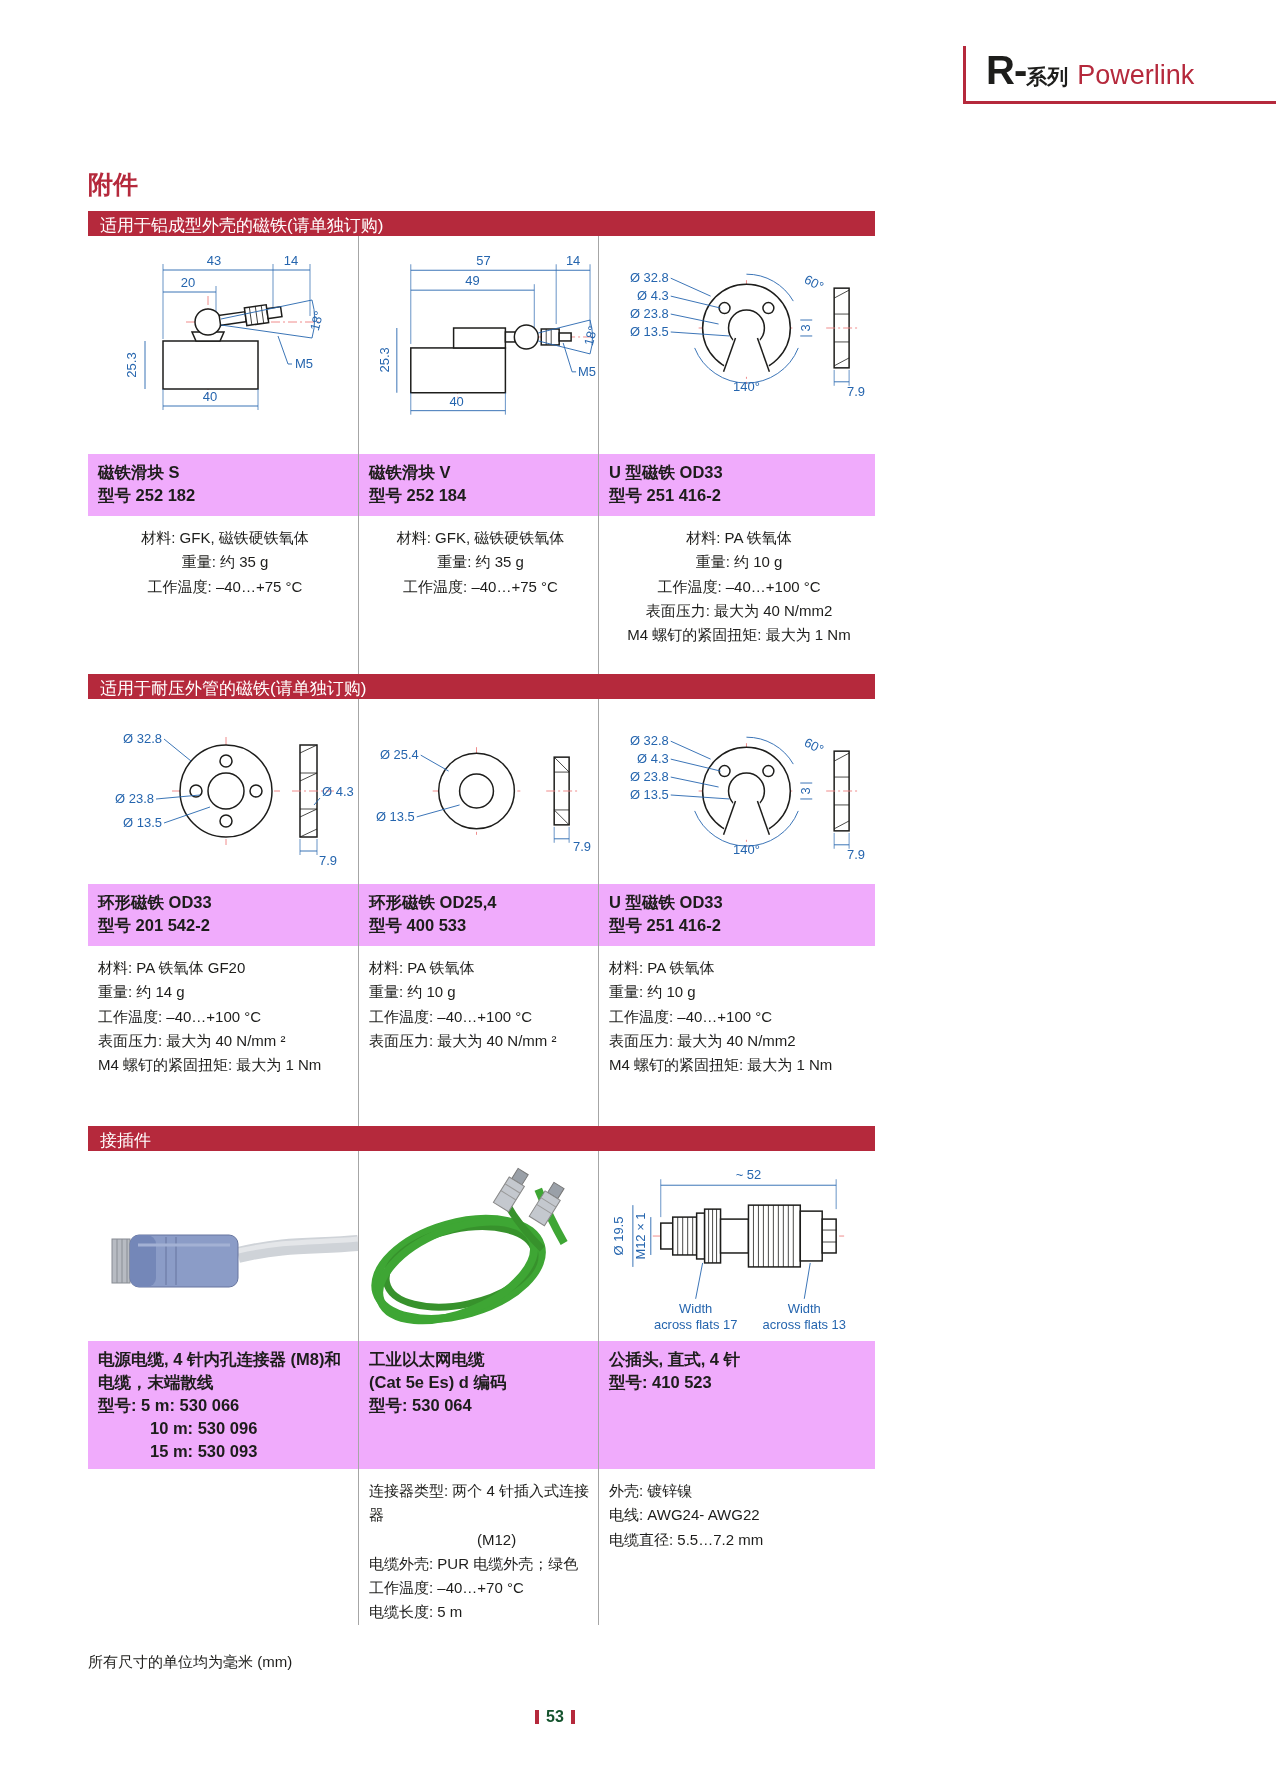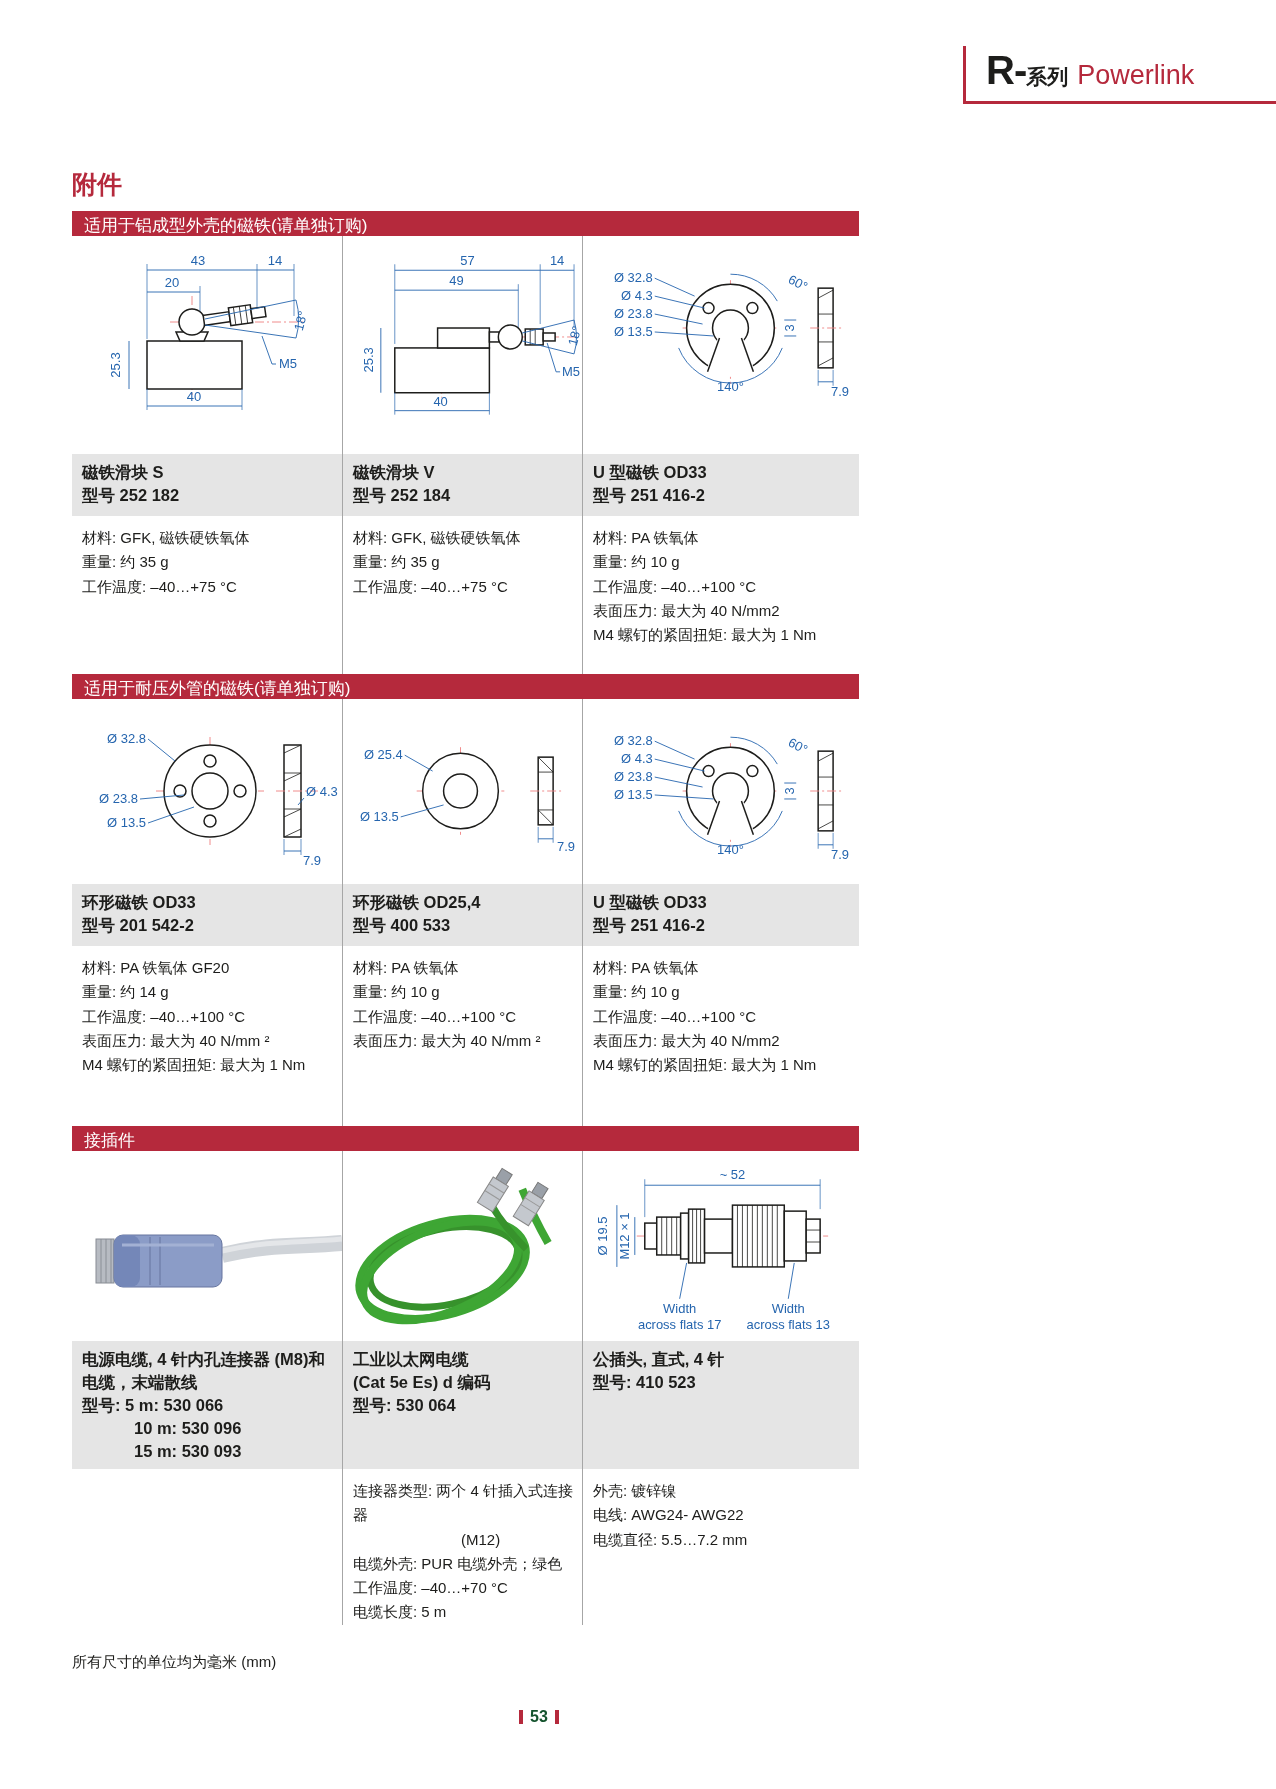--- a/index.html
+++ b/index.html
@@ -8,36 +8,36 @@
 
   
   .header{position:absolute;top:46px;left:963px;width:313px;box-sizing:border-box;
           border-left:3px solid #b5293c;border-bottom:3px solid #b5293c;
           padding:2px 0 8px 20px;white-space:nowrap;}
   .header .r{font-size:40px;font-weight:bold;letter-spacing:-1px;}
   .header .series{font-size:21px;font-weight:bold;}
   .header .product{font-size:27px;color:#b5293c;margin-left:9px;text-align:right;}
 
   
-  .content{position:absolute;left:72px;top:0;width:787px;}
+  .content{position:absolute;left:88px;top:0;width:787px;}
   .acc-title{margin-top:168px;margin-bottom:10px;color:#b5293c;font-size:25px;font-weight:bold;}
   .banner{height:25px;line-height:30px;background:#b5293c;color:#fff;font-size:17px;padding-left:12px;}
   .grid{display:grid;grid-template-columns:270px 240px 277px;}
   .cell{box-sizing:border-box;min-width:0;}
   .cell.b{border-left:1px solid #a6a6a6;}
   .drawing{display:flex;align-items:flex-start;overflow:hidden;}
   .s1 .drawing{height:218px;}
   .s2 .drawing{height:185px;}
   .s3 .drawing{height:190px;}
-  .titlebar{background:#e5e5e5;padding:7px 4px 0 10px;box-sizing:border-box;
+  .titlebar{background:#f0abfc;padding:7px 4px 0 10px;box-sizing:border-box;
             font-size:16.5px;font-weight:bold;line-height:1.4;overflow:hidden;}
   .s1 .titlebar,.s2 .titlebar{height:62px;}
   .s3 .titlebar{height:128px;}
   .specs{padding:10px 6px 0 10px;font-size:15px;line-height:1.62;}
-  .s1 .specs{min-height:148px;}
+  .s1 .specs{min-height:148px;text-align:center;}
   .s2 .specs{min-height:170px;}
   .s3 .specs{min-height:140px;}
   .indent{padding-left:52px;}
   .m12{padding-left:108px;}
   .units{margin-top:28px;font-size:15px;font-weight:500;}
   .pageno{width:934px;margin-top:36px;display:flex;align-items:center;justify-content:center;
           gap:7px;color:#14532d;font-weight:bold;font-size:16px;}
   .bar{display:inline-block;width:4px;height:14px;background:#b5293c;}
 
   

